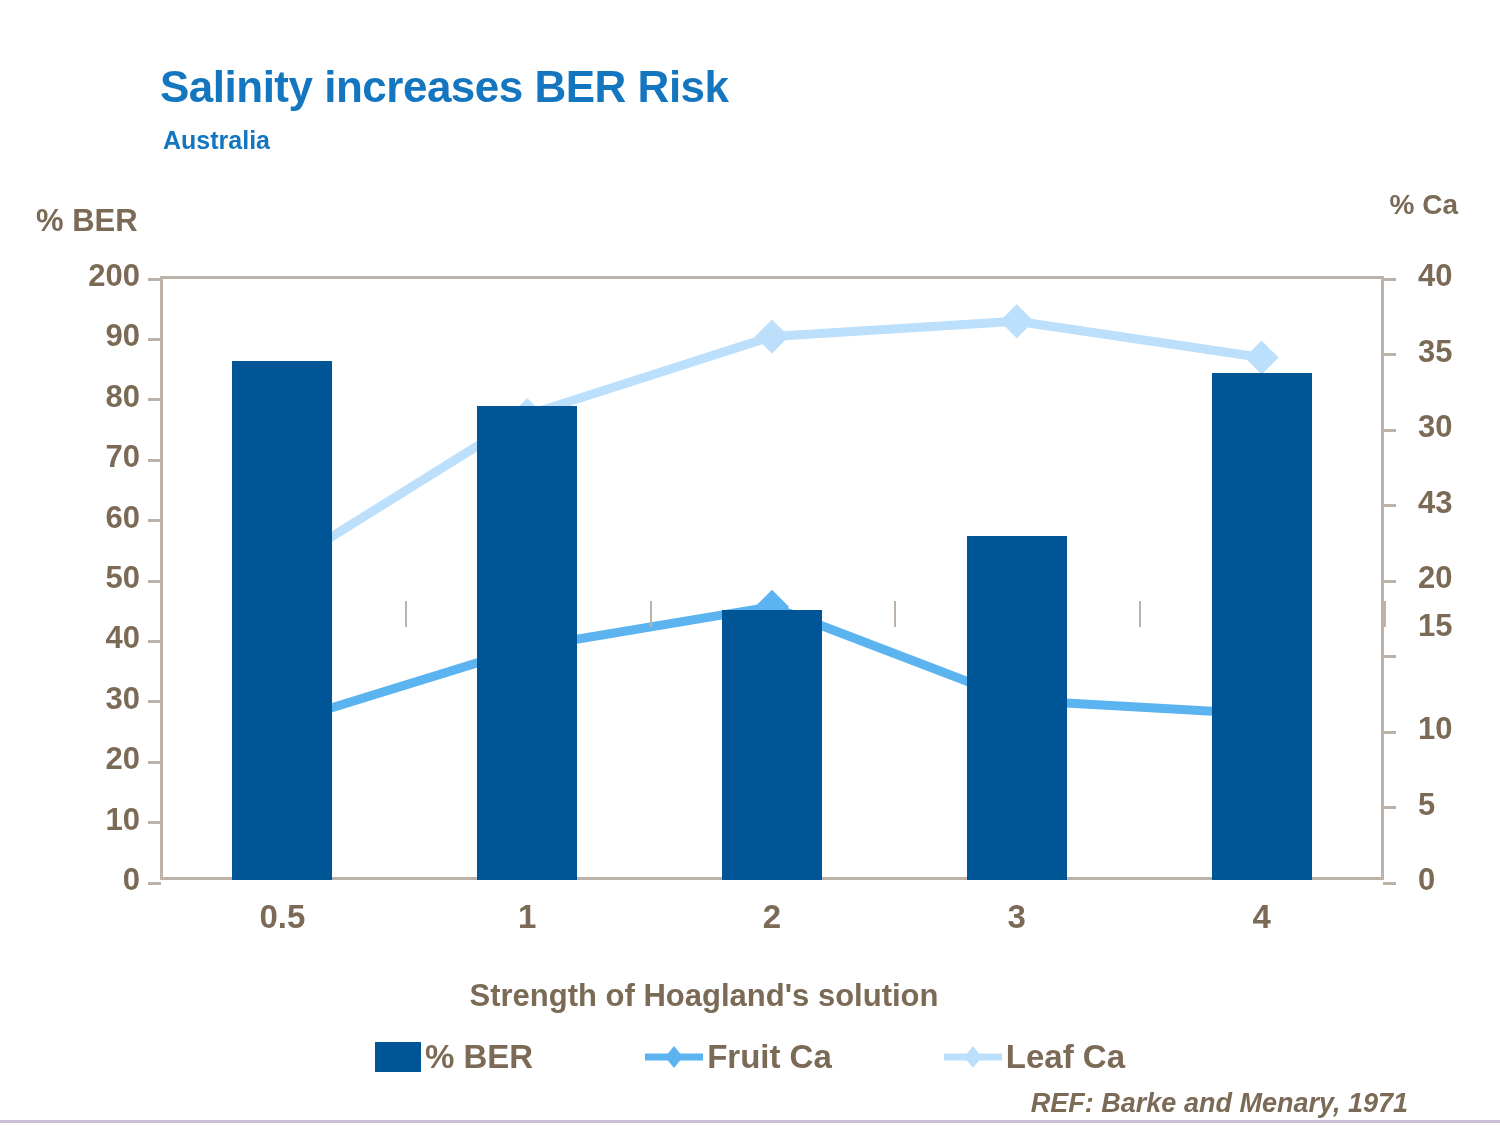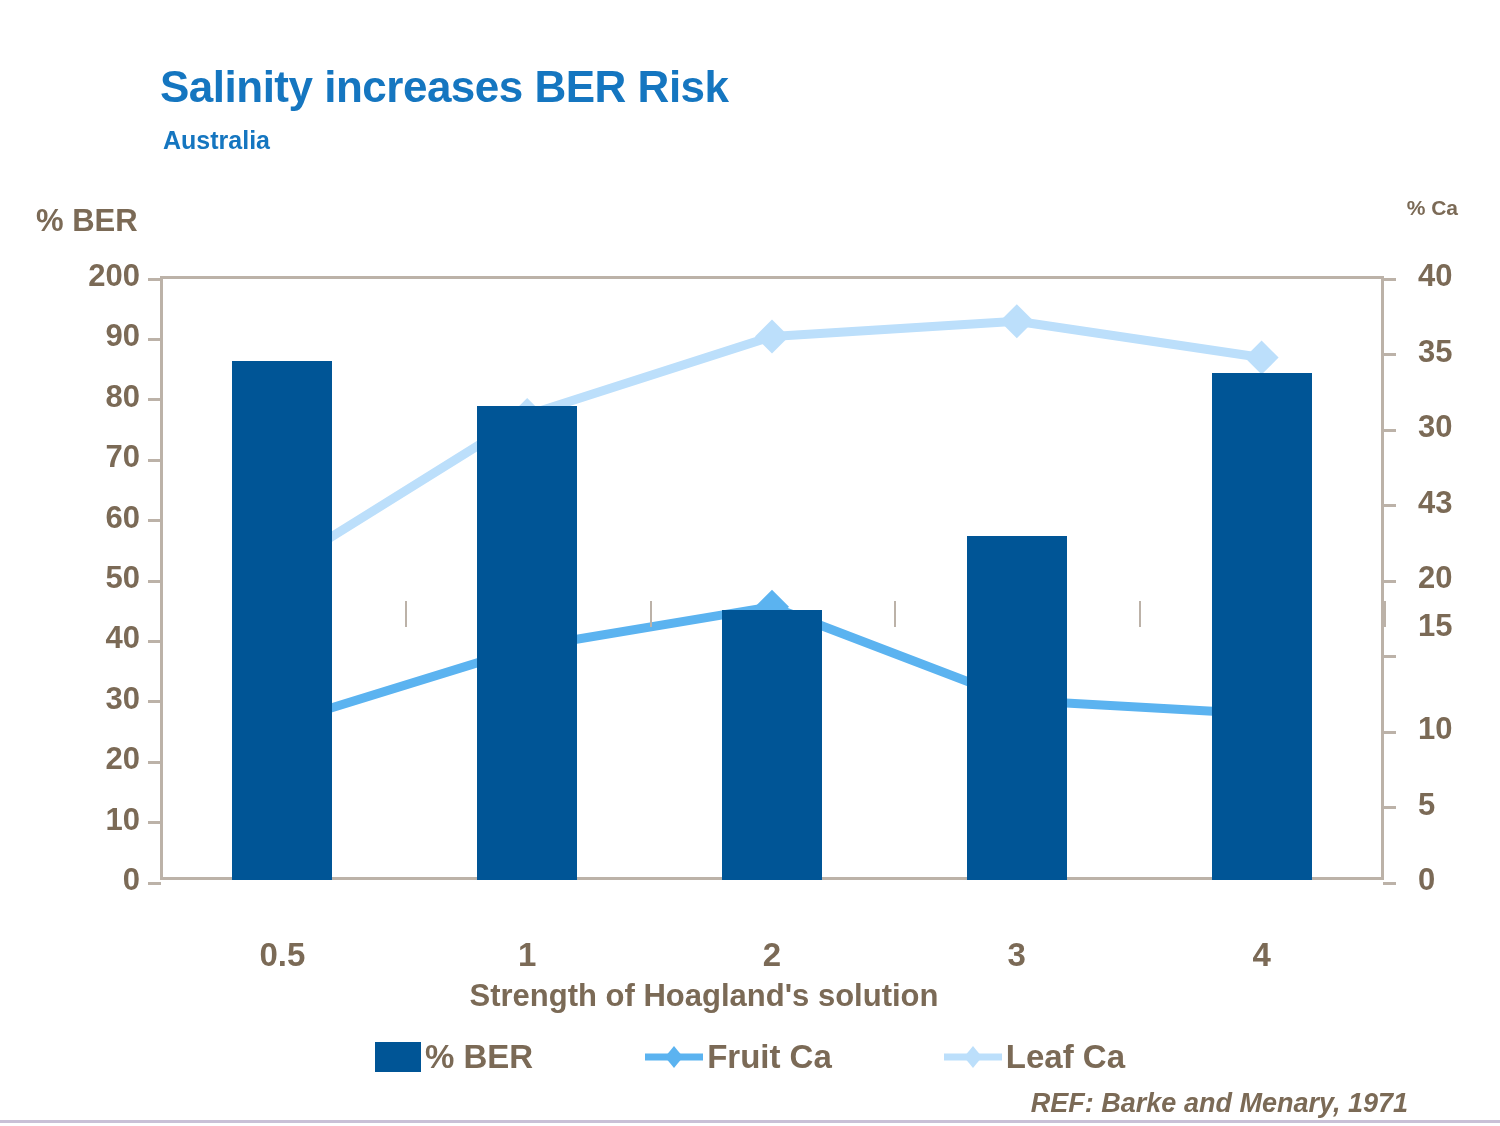--- a/index.html
+++ b/index.html
@@ -42,22 +42,22 @@
     left: 36px;
     top: 203px;
     font-size: 31px;
     font-weight: bold;
     color: #7b6a56;
     white-space: nowrap;
   }
   #right-axis-title {
     position: absolute;
     right: 42px;
-    top: 196px;
-    font-size: 21px;
+    top: 189px;
+    font-size: 28px;
     font-weight: bold;
     color: #7b6a56;
     white-space: nowrap;
   }
 
   
   #plot-area {
     position: absolute;
     left: 160px;
     top: 276px;
@@ -104,21 +104,20 @@
   }
   .xcat-label {
     position: absolute;
     top: 898px;
     font-size: 33px;
     font-weight: bold;
     color: #7b6a56;
     text-align: center;
     transform: translateX(-50%);
     white-space: nowrap;
-    margin-top: 38px;
   }
 
   #x-axis-title {
     position: absolute;
     top: 978px;
     left: 0;
     width: 1408px;
     text-align: center;
     font-size: 31px;
     font-weight: bold;

